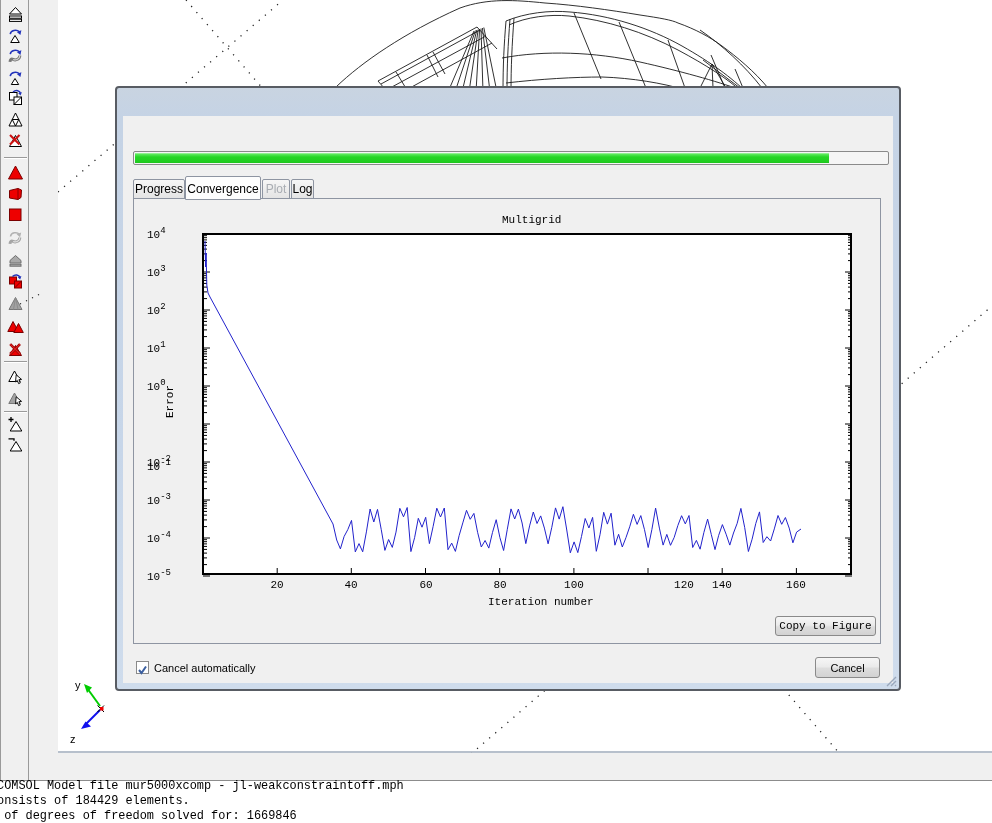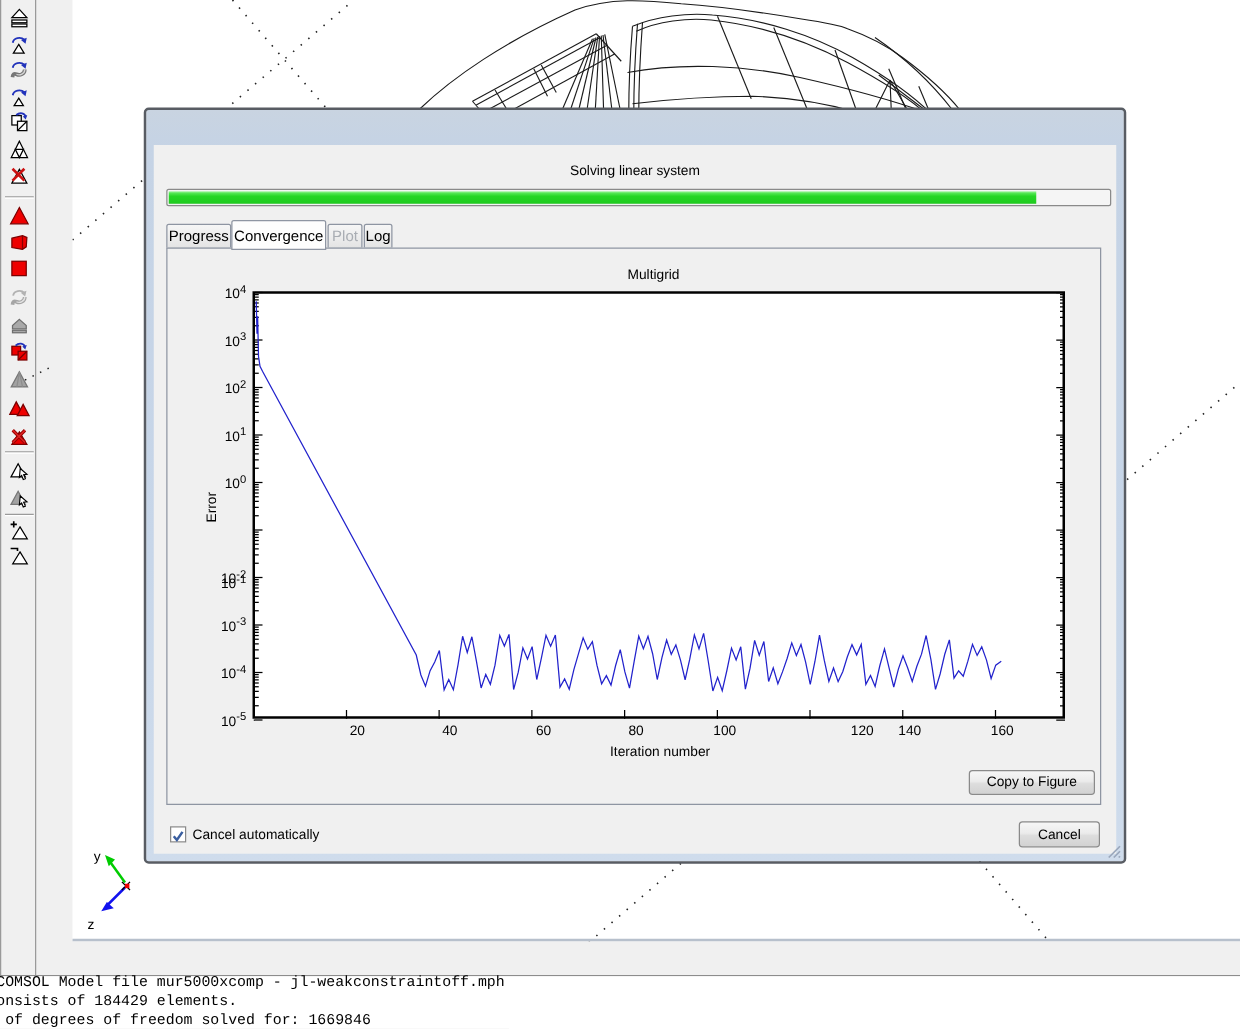--- a/index.html
+++ b/index.html
@@ -26,28 +26,28 @@
 #client { position:absolute; left:6px; top:28px; width:770px; height:567px; background:#f0f0f0; }
 .lbl { position:absolute; font-size:11px; color:#000; white-space:nowrap; }
 #pbar { position:absolute; left:10px; top:35px; width:756px; height:14px; border:1px solid #8a8a8a;
         border-radius:2px; background:#f5f5f5; }
 #pfill { position:absolute; left:1px; top:1px; width:694px; height:10px;
          background:linear-gradient(#aef5ae 0, #55e755 15%, #25d625 40%, #20cd20 90%, #1dc11d 100%); }
 .tab { position:absolute; font-size:12px; color:#000; text-align:center;
        border:1px solid #8e95a2; border-radius:2px 2px 0 0;
        background:linear-gradient(#f6f6f6, #e4e4e4); }
 #panel { position:absolute; left:10px; top:82px; width:748px; height:446px;
-         border:1px solid #8e95a2; background:#f0f0f0; }
+         border:1px solid #8e95a2; background:#f0f0f0;font-family:Liberation Mono, monospace; }
 .btn { position:absolute; font-size:11px; color:#000; text-align:center;
        border:1px solid #8a8a8a; border-radius:3px;
        background:linear-gradient(#f6f6f6, #ebebeb 45%, #dddddd 55%, #d2d2d2); }
 #axes { position:absolute; left:68px; top:34px; width:650px; height:342px;
         border:2px solid #000; background:#fff; }
-.xl { position:absolute; width:30px; text-align:right; font-size:11px; }
-.yl { position:absolute; left:13px; width:50px; text-align:right; font-size:11px; }
+.xl { position:absolute; width:30px; text-align:center; font-size:11px; }
+.yl { position:absolute; left:13px; width:50px; text-align:left; font-size:11px; }
 .yl sup { font-size:9px; }
 </style></head>
 <body>
 <div id="canvas">
   <svg width="934" height="753" viewBox="58 0 934 753" style="position:absolute;left:0;top:0">
     <path d="M336,87 C362,62 404,33 460,8 C488,-2 515,0 545,3 C575,5 610,10 640,15 C660,18 672,20 678,23 C695,29 710,37 722,46 C737,57 755,72 768,88" fill="none" stroke="#1a1a1a" stroke-width="0.9"></path>
       <path d="M700,30 C722,45 745,66 762,88" fill="none" stroke="#1a1a1a" stroke-width="0.9"></path>
       <path d="M703,60 L740,88" fill="none" stroke="#1a1a1a" stroke-width="0.9"></path>
       <path d="M712,64 L700,88 M712,64 L713,88 M712,64 L726,88" fill="none" stroke="#1a1a1a" stroke-width="0.9"></path>
       <path d="M378,81 L477,27" fill="none" stroke="#1a1a1a" stroke-width="0.9"></path>
@@ -195,21 +195,20 @@
   </svg>
 <div id="statusline"></div>
 <div id="status">
     <pre>COMSOL Model file mur5000xcomp - jl-weakconstraintoff.mph
 onsists of 184429 elements.
  of degrees of freedom solved for: 1669846</pre>
   </div>
 
 <div id="dlg">
   <div id="client">
-    <div class="lbl" style="left:0;top:15px;width:770px;text-align:center;">Solving linear system</div>
     <div id="pbar">
         <div id="pfill"></div>
       </div>
 
     <div class="tab" style="left:10px;top:63px;width:52px;height:20px;line-height:19px;">Progress</div>
     <div class="tab" style="left:62px;top:60px;width:76px;height:24px;line-height:24px;background:#fdfdfd;z-index:3;">Convergence</div>
     <div class="tab" style="left:139px;top:63px;width:28px;height:20px;line-height:19px;color:#a9adb3;">Plot</div>
     <div class="tab" style="left:168px;top:63px;width:23px;height:20px;line-height:19px;">Log</div>
 
     <div id="panel">

